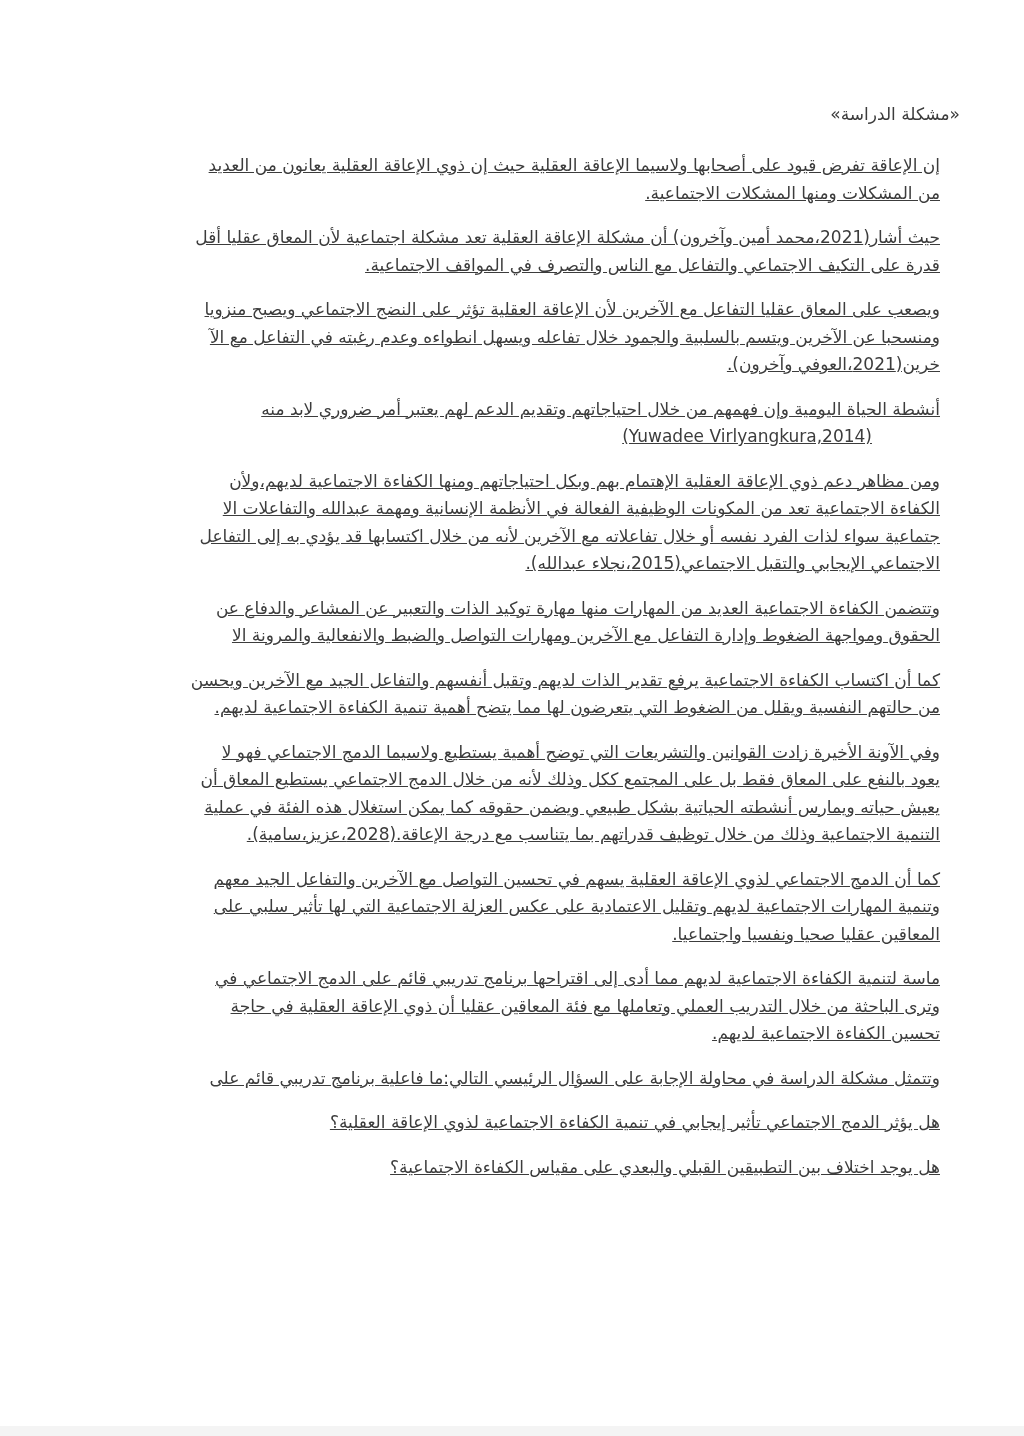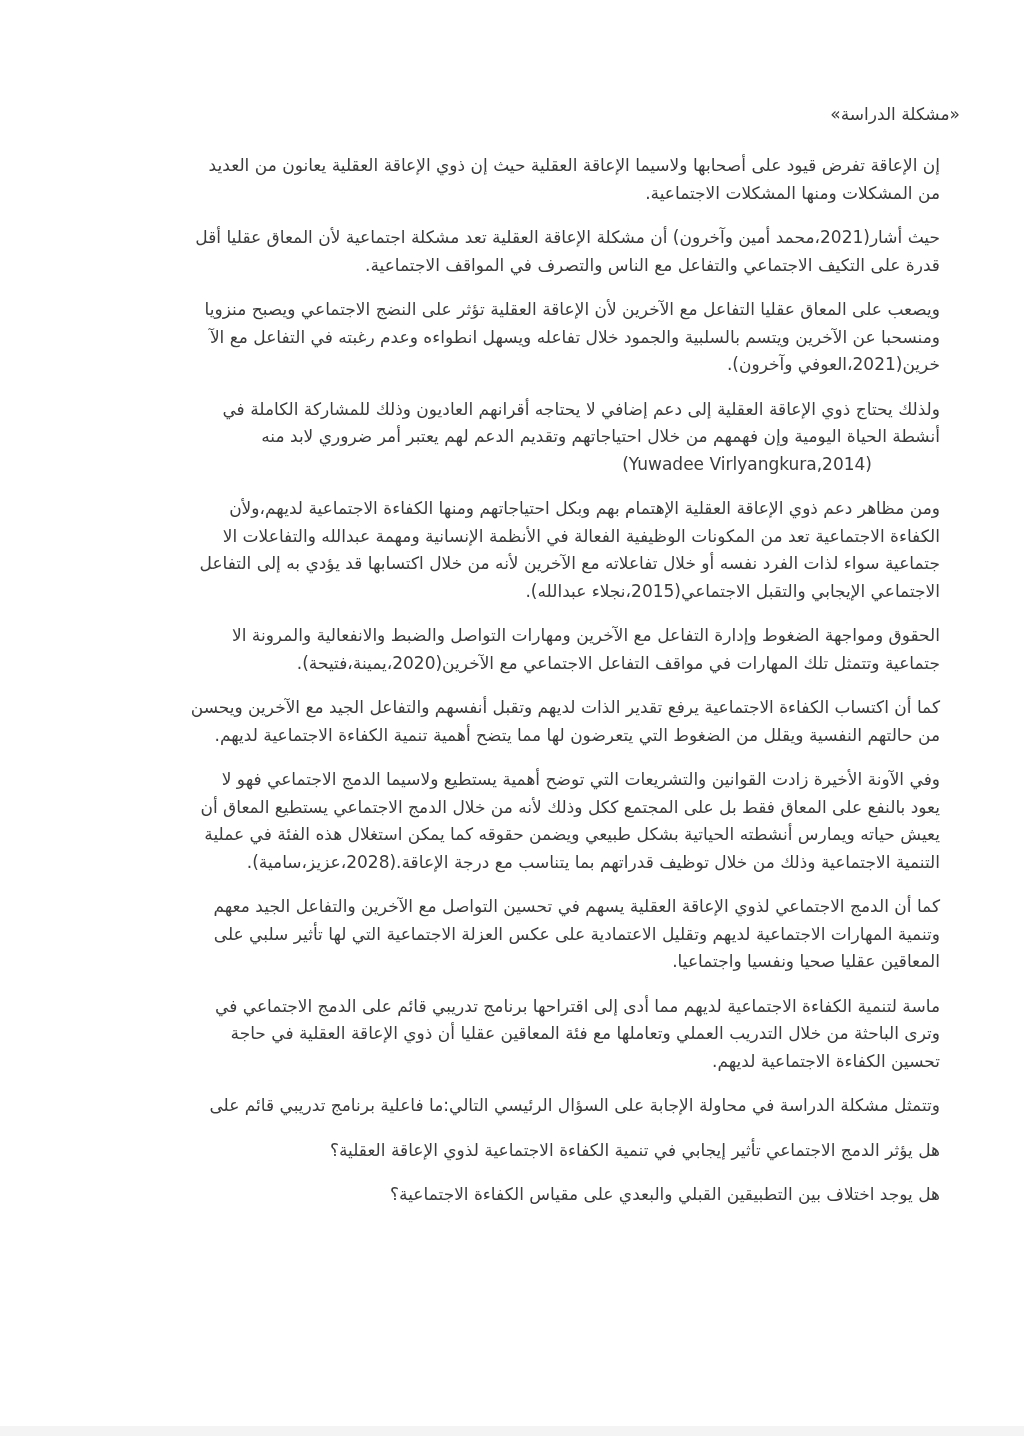--- a/index.html
+++ b/index.html
@@ -31,20 +31,21 @@
     text-align: right;
     font-size: 17px;
     font-weight: 400;
     line-height: 27px;
     margin: 101px 64px 24px 0;
     white-space: nowrap;
   }
   .doc-body {
     direction: rtl;
     margin: 0 84px 0 56px; 
+    text-decoration: underline;
   }
   .paragraph {
     margin: 0 0 17px 0;
   }
   .line {
     font-size: 17px;
     line-height: 27.5px;
     text-align: right;
     white-space: nowrap;
   }
@@ -76,33 +77,32 @@
       <div class="paragraph">
         <div class="line" dir="auto">حيث أشار(2021،محمد أمين وآخرون) أن مشكلة الإعاقة العقلية تعد مشكلة اجتماعية لأن المعاق عقليا أقل</div>
         <div class="line" dir="auto">قدرة على التكيف الاجتماعي والتفاعل مع الناس والتصرف في المواقف الاجتماعية.</div>
       </div>
       <div class="paragraph">
         <div class="line" dir="auto">ويصعب على المعاق عقليا التفاعل مع الآخرين لأن الإعاقة العقلية تؤثر على النضج الاجتماعي ويصبح منزويا</div>
         <div class="line" dir="auto">ومنسحبا عن الآخرين ويتسم بالسلبية والجمود خلال تفاعله ويسهل انطواءه وعدم رغبته في التفاعل مع الآ</div>
         <div class="line" dir="auto">خرين(2021،العوفي وآخرون).</div>
       </div>
       <div class="paragraph">
-        <div class="line" dir="auto">ولذلك يحتاج ذوي الإعاقة العقلية إلى دعم إضافي لا يحتاجه أقرانهم العاديون وذلك للمشاركة الكاملة في</div>
         <div class="line" dir="auto">أنشطة الحياة اليومية وإن فهمهم من خلال احتياجاتهم وتقديم الدعم لهم يعتبر أمر ضروري لابد منه</div>
         <div class="line latin-line" dir="auto">(Yuwadee Virlyangkura,2014)</div>
       </div>
       <div class="paragraph">
         <div class="line" dir="auto">ومن مظاهر دعم ذوي الإعاقة العقلية الإهتمام بهم وبكل احتياجاتهم ومنها الكفاءة الاجتماعية لديهم،ولأن</div>
         <div class="line" dir="auto">الكفاءة الاجتماعية تعد من المكونات الوظيفية الفعالة في الأنظمة الإنسانية ومهمة عبدالله والتفاعلات الا</div>
         <div class="line" dir="auto">جتماعية سواء لذات الفرد نفسه أو خلال تفاعلاته مع الآخرين لأنه من خلال اكتسابها قد يؤدي به إلى التفاعل</div>
         <div class="line" dir="auto">الاجتماعي الإيجابي والتقبل الاجتماعي(2015،نجلاء عبدالله).</div>
       </div>
       <div class="paragraph">
+        <div class="line" dir="auto">وتتضمن الكفاءة الاجتماعية العديد من المهارات منها مهارة توكيد الذات والتعبير عن المشاعر والدفاع عن</div>
         <div class="line" dir="auto">الحقوق ومواجهة الضغوط وإدارة التفاعل مع الآخرين ومهارات التواصل والضبط والانفعالية والمرونة الا</div>
-        <div class="line" dir="auto">جتماعية وتتمثل تلك المهارات في مواقف التفاعل الاجتماعي مع الآخرين(2020،يمينة،فتيحة).</div>
       </div>
       <div class="paragraph">
         <div class="line" dir="auto">كما أن اكتساب الكفاءة الاجتماعية يرفع تقدير الذات لديهم وتقبل أنفسهم والتفاعل الجيد مع الآخرين ويحسن</div>
         <div class="line" dir="auto">من حالتهم النفسية ويقلل من الضغوط التي يتعرضون لها مما يتضح أهمية تنمية الكفاءة الاجتماعية لديهم.</div>
       </div>
       <div class="paragraph">
         <div class="line" dir="auto">وفي الآونة الأخيرة زادت القوانين والتشريعات التي توضح أهمية يستطيع ولاسيما الدمج الاجتماعي فهو لا</div>
         <div class="line" dir="auto">يعود بالنفع على المعاق فقط بل على المجتمع ككل وذلك لأنه من خلال الدمج الاجتماعي يستطيع المعاق أن</div>
         <div class="line" dir="auto">يعيش حياته ويمارس أنشطته الحياتية بشكل طبيعي ويضمن حقوقه كما يمكن استغلال هذه الفئة في عملية</div>
         <div class="line" dir="auto">التنمية الاجتماعية وذلك من خلال توظيف قدراتهم بما يتناسب مع درجة الإعاقة.(2028،عزيز،سامية).</div>

